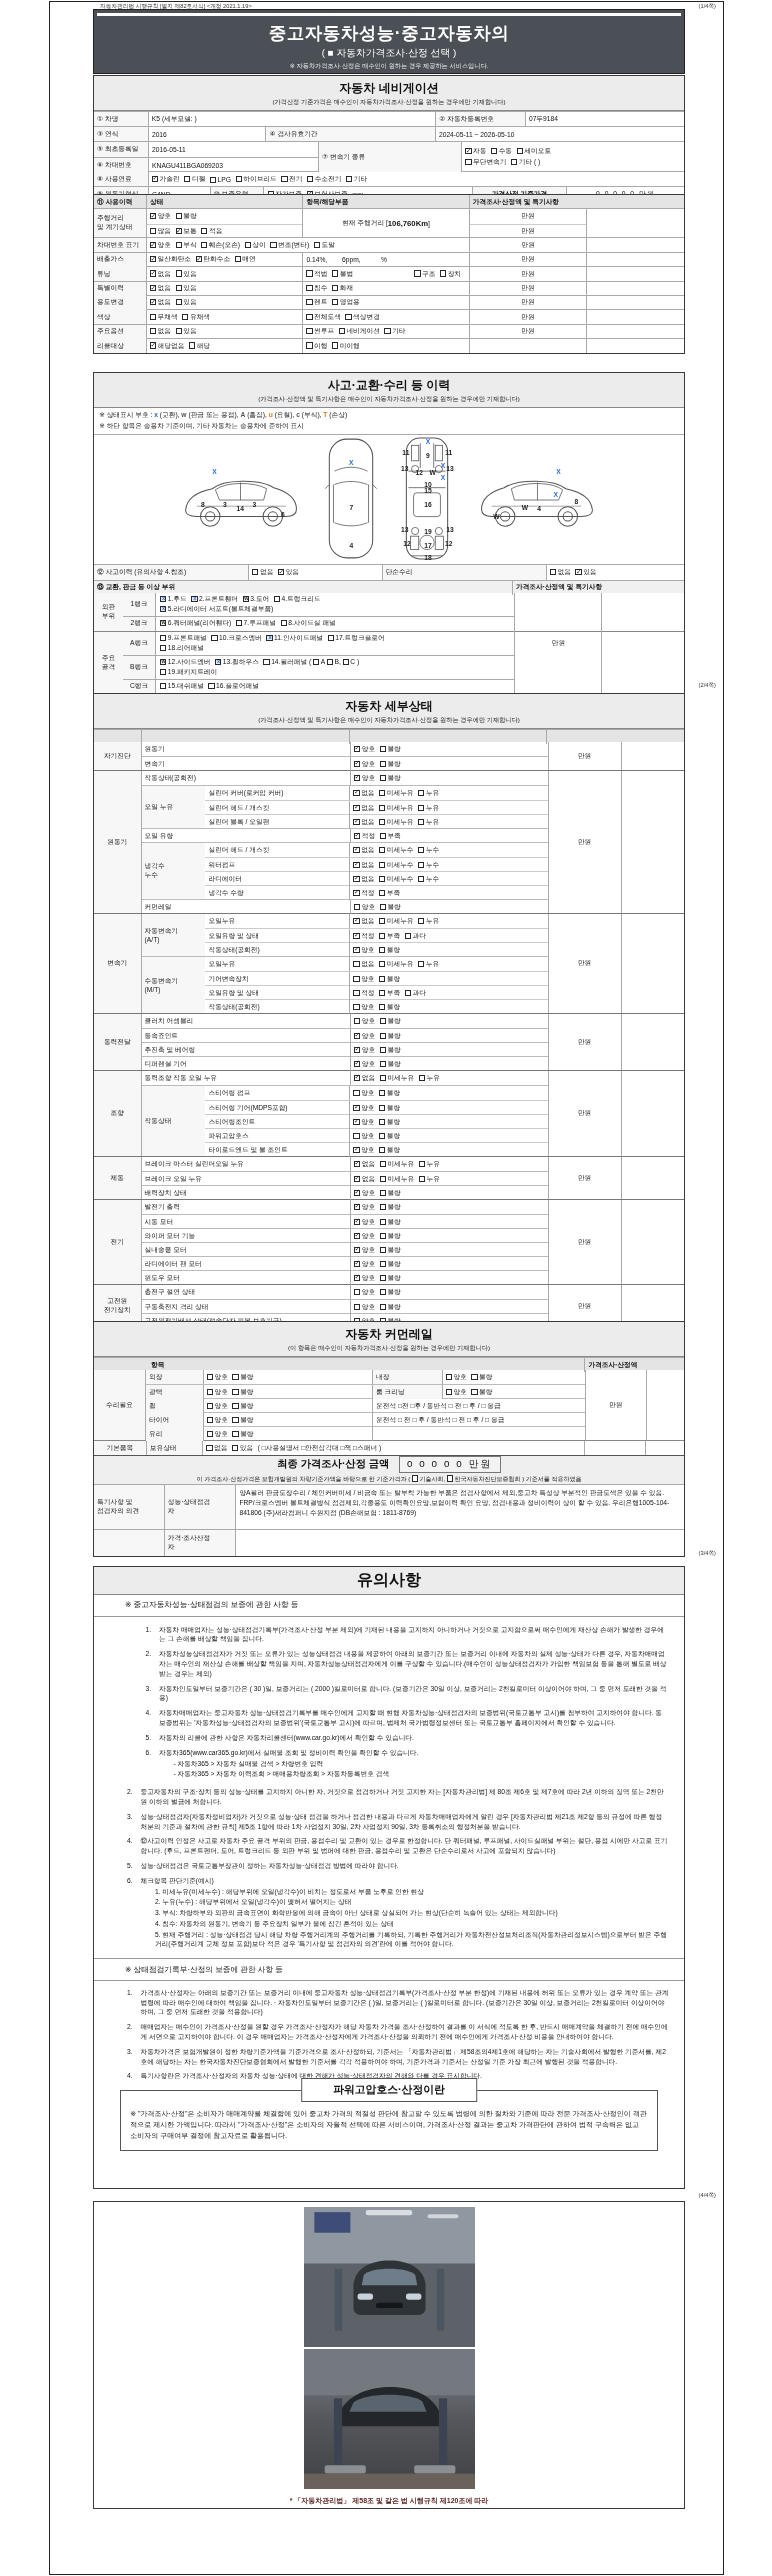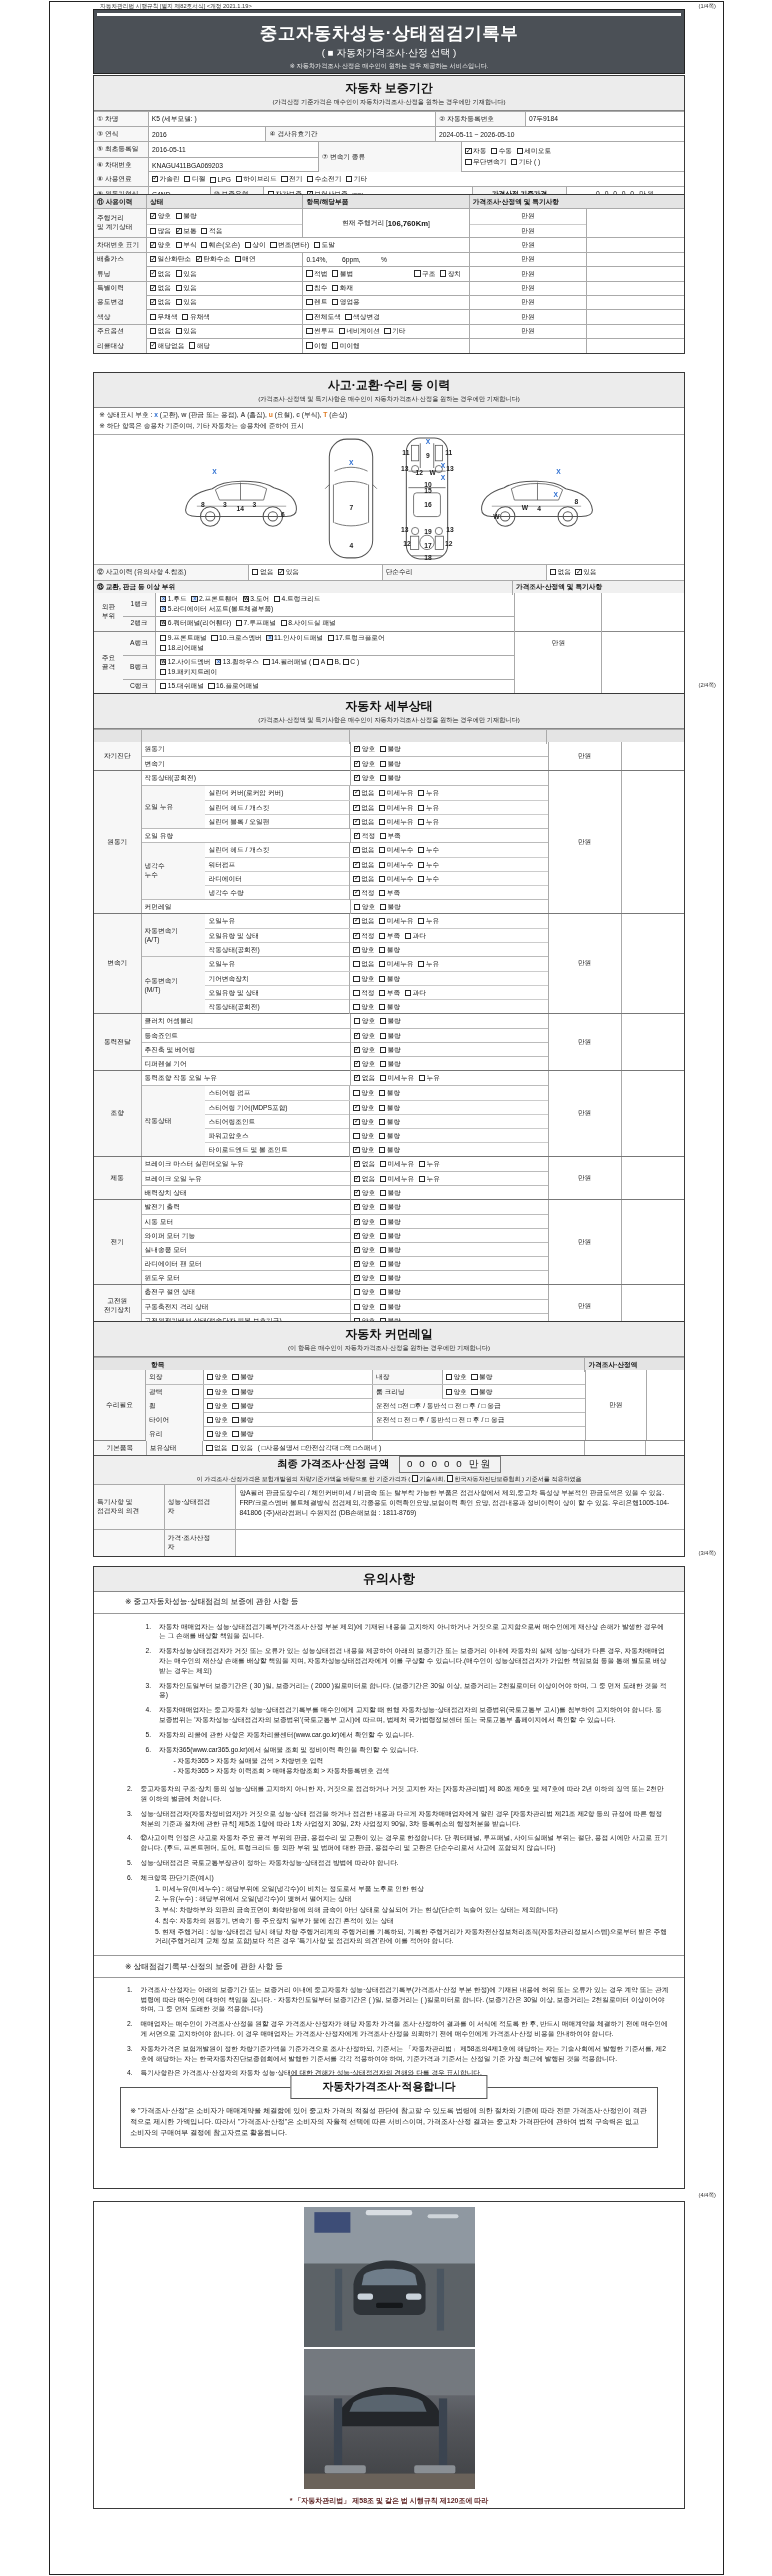--- a/index.html
+++ b/index.html
@@ -67,29 +67,29 @@
 </style>
 </head>
 <body>
 
 <div class="frame"></div>
 <div class="topnote" style="top:3.1px;">자동차관리법 시행규칙 [별지 제82호서식] &lt;개정 2021.1.19&gt;</div>
 <div class="pmark" style="top:3.1px;">(1/4쪽)</div>
 
 <div class="sec hdr" style="top:9.3px;height:65px;">
   <div class="strip"></div>
-  <div class="t1">중고자동차성능·상태점검기록부</div>
+  <div class="t1">중고자동차성능·중고자동차의</div>
   <div class="t2">( ■ 자동차가격조사·산정 선택 )</div>
   <div class="t3">※ 자동차가격조사·산정은 매수인이 원하는 경우 제공하는 서비스입니다.</div>
   <div class="docno">제 5925009478호</div>
 </div>
 
 <div class="sec box" style="top:75px;">
   <div class="shead">
-    <div class="st">자동차 보증기간</div>
+    <div class="st">자동차 네비게이션</div>
     <div class="ss">(가격산정 기준가격은 매수인이 자동차가격조사·산정을 원하는 경우에만 기재합니다)</div>
   </div>
   <div class="row" style="height:15px;">
     <div class="cell lab" style="width:54px;">① 차명</div>
     <div class="cell" style="width:289px;">K5 (세부모델: )</div>
     <div class="cell lab" style="width:90px;">② 자동차등록번호</div>
     <div class="cell" style="width:160px;">07두9184</div>
   </div>
   <div class="row" style="height:15px;">
     <div class="cell lab" style="width:54px;">③ 연식</div>
@@ -968,21 +968,21 @@
     <div class="cell lab prelabel" style="width:72px;">가격·조사산정
 자</div>
     <div class="cell" style="width:451px;"></div>
   </div>
 </div>
 
 <div class="pmark" style="top:1550px;">(3/4쪽)</div>
 
 <div class="sec box" style="top:1566px;height:623px;overflow:hidden;">
   <div class="shead" style="padding:3.1px 0;">
-    <div class="st" style="font-size:13px;">유의사항</div>
+    <div class="st" style="font-size:16px;">유의사항</div>
   </div>
   <div class="subhead" style="border-top:none;padding-left:31px;">
     <span>※ 중고자동차성능·상태점검의 보증에 관한 사항 등</span>
   </div>
   <div class="nt" style="padding:8.2px 15.5px 3.1px 31px;">
     <div id="noticeA" style="padding-left:20.6px;">
         <div class="item">
           <div class="no">1.</div>
           <div style="flex: 1 1 0%;">
             <div>자동차 매매업자는 성능·상태점검기록부(가격조사·산정 부분 제외)에 기재된 내용을 고지하지 아니하거나 거짓으로 고지함으로써 매수인에게 재산상 손해가 발생한 경우에는 그 손해를 배상할 책임을 집니다.</div>
@@ -1084,21 +1084,21 @@
         </div>
         <div class="item">
           <div class="no">4.</div>
           <div style="flex: 1 1 0%;">
             <div>특기사항란은 가격조사·산정자의 자동차 성능·상태에 대한 견해가 성능·상태점검자의 견해와 다를 경우 표시합니다.</div>
           </div>
         </div>
       </div>
   </div>
   <div class="infobox">
-    <div class="ib-title">자동차가격조사·적용합니다</div>
+    <div class="ib-title">파워고압호스·산정이란</div>
     <div class="ib-text">※ "가격조사·산정"은 소비자가 매매계약을 체결함에 있어 중고차 가격의 적절성 판단에 참고할 수 있도록 법령에 의한 절차와 기준에 따라 전문 가격조사·산정인이 객관적으로 제시한 가액입니다. 따라서 "가격조사·산정"은 소비자의 자율적 선택에 따른 서비스이며, 가격조사·산정 결과는 중고차 가격판단에 관하여 법적 구속력은 없고 소비자의 구매여부 결정에 참고자료로 활용됩니다.</div>
   </div>
 </div>
 
 <div class="pmark" style="top:2192px;">(4/4쪽)</div>
 
 <div class="sec box" style="top:2201px;">
   <div style="padding:3.1px 0;background:#fff;">
     <div class="photo">
       <svg width="171" height="140" viewBox="0 0 332 272">

